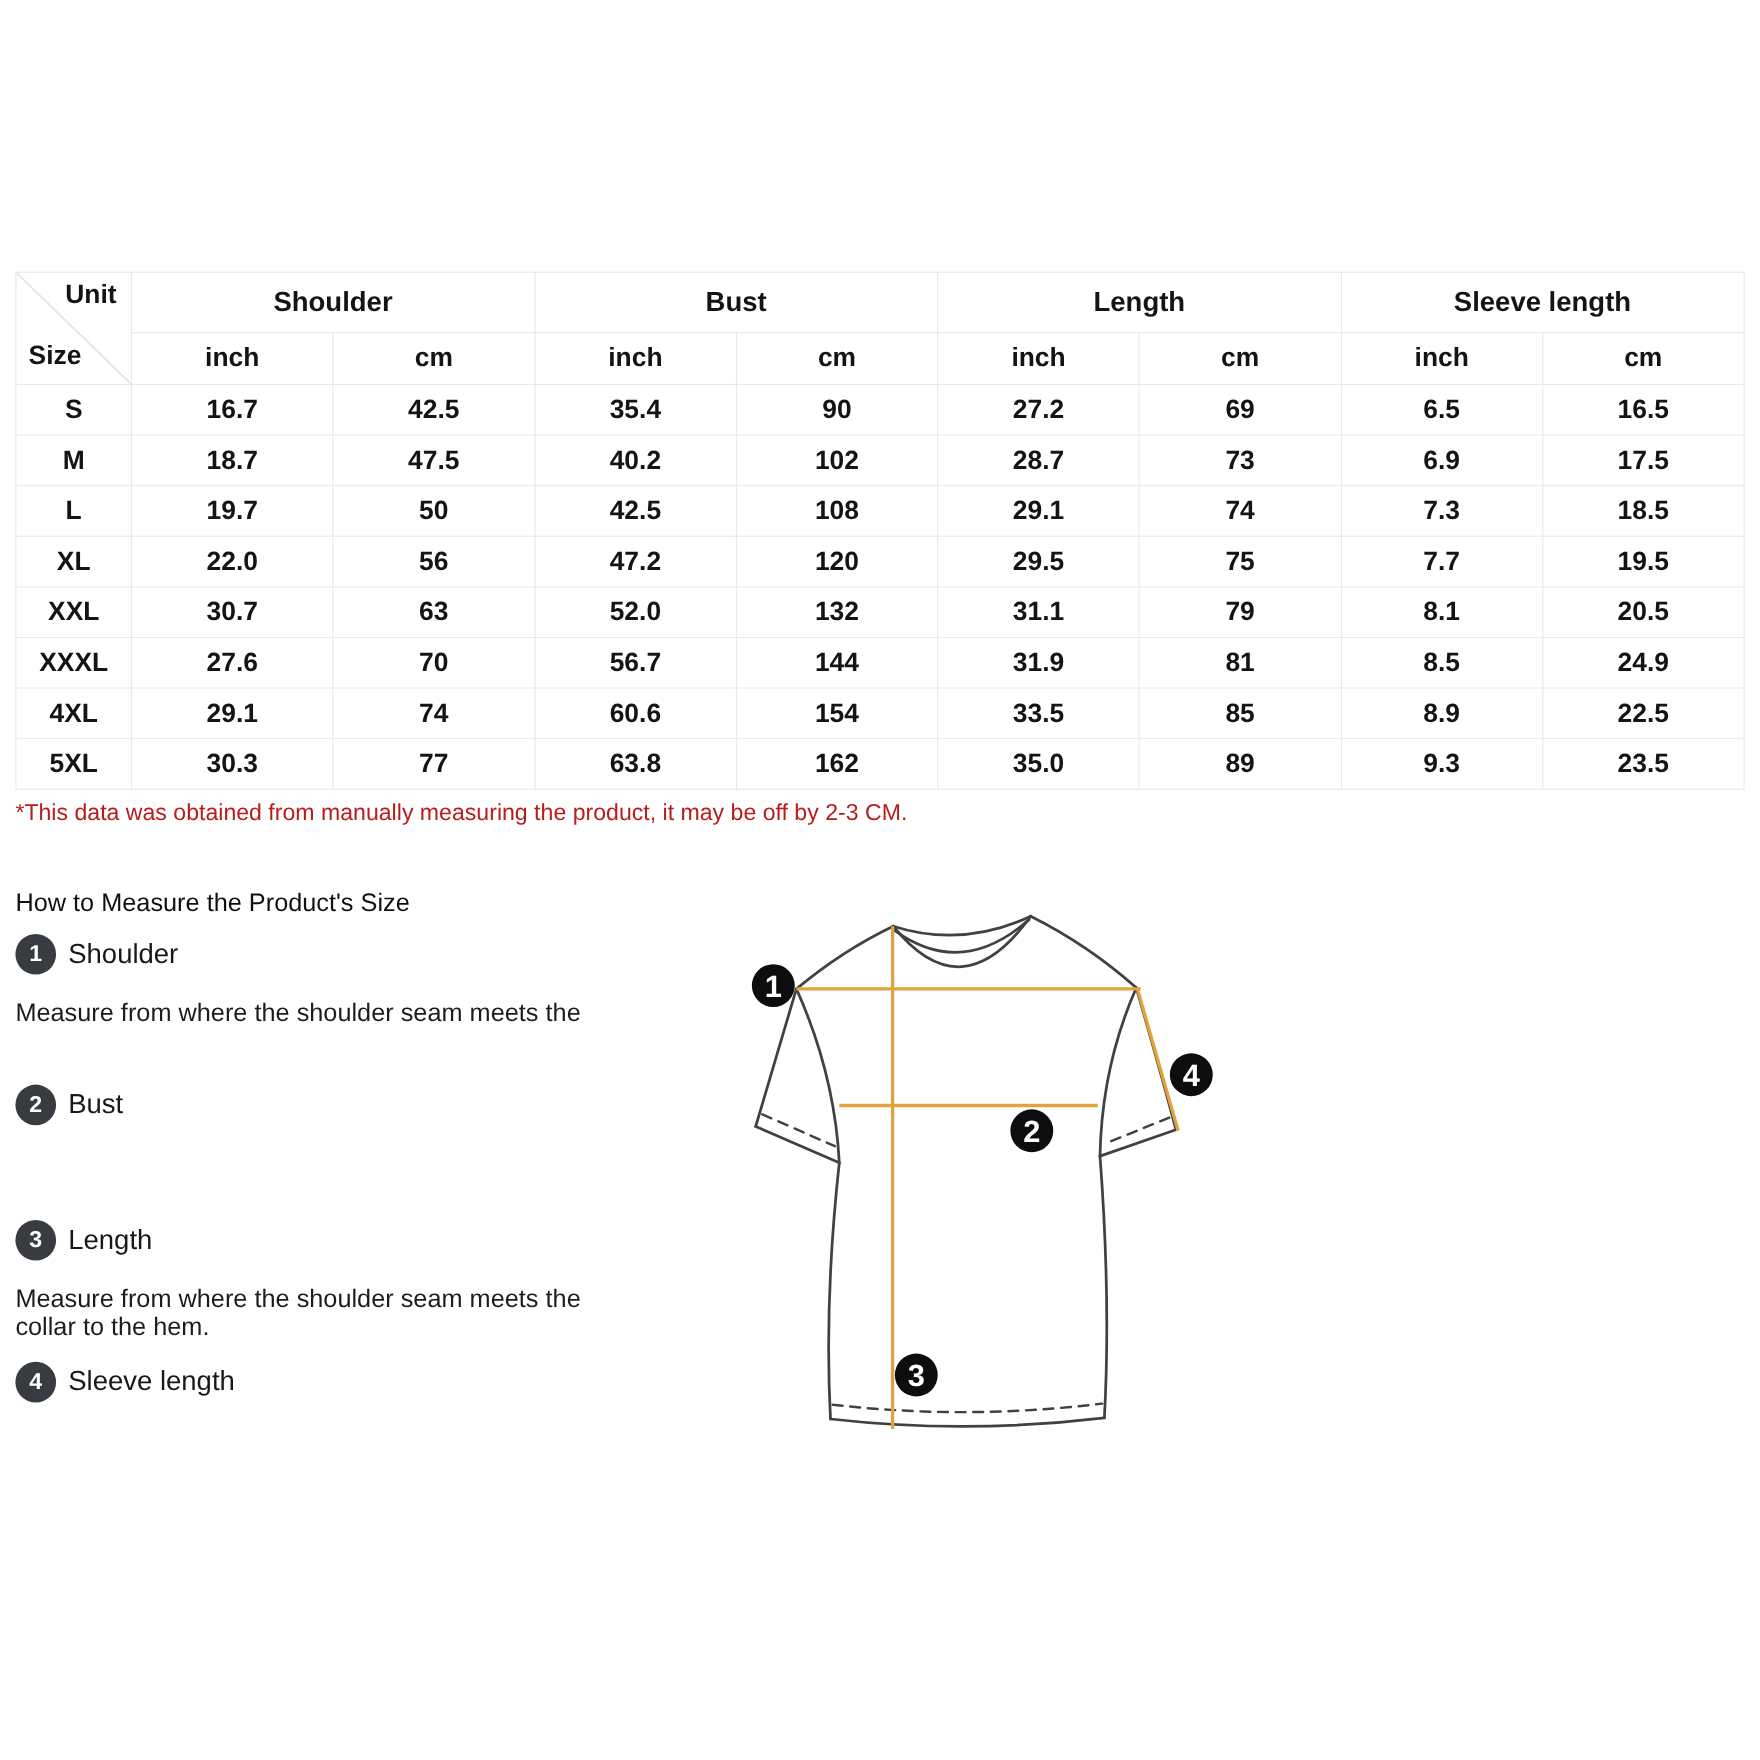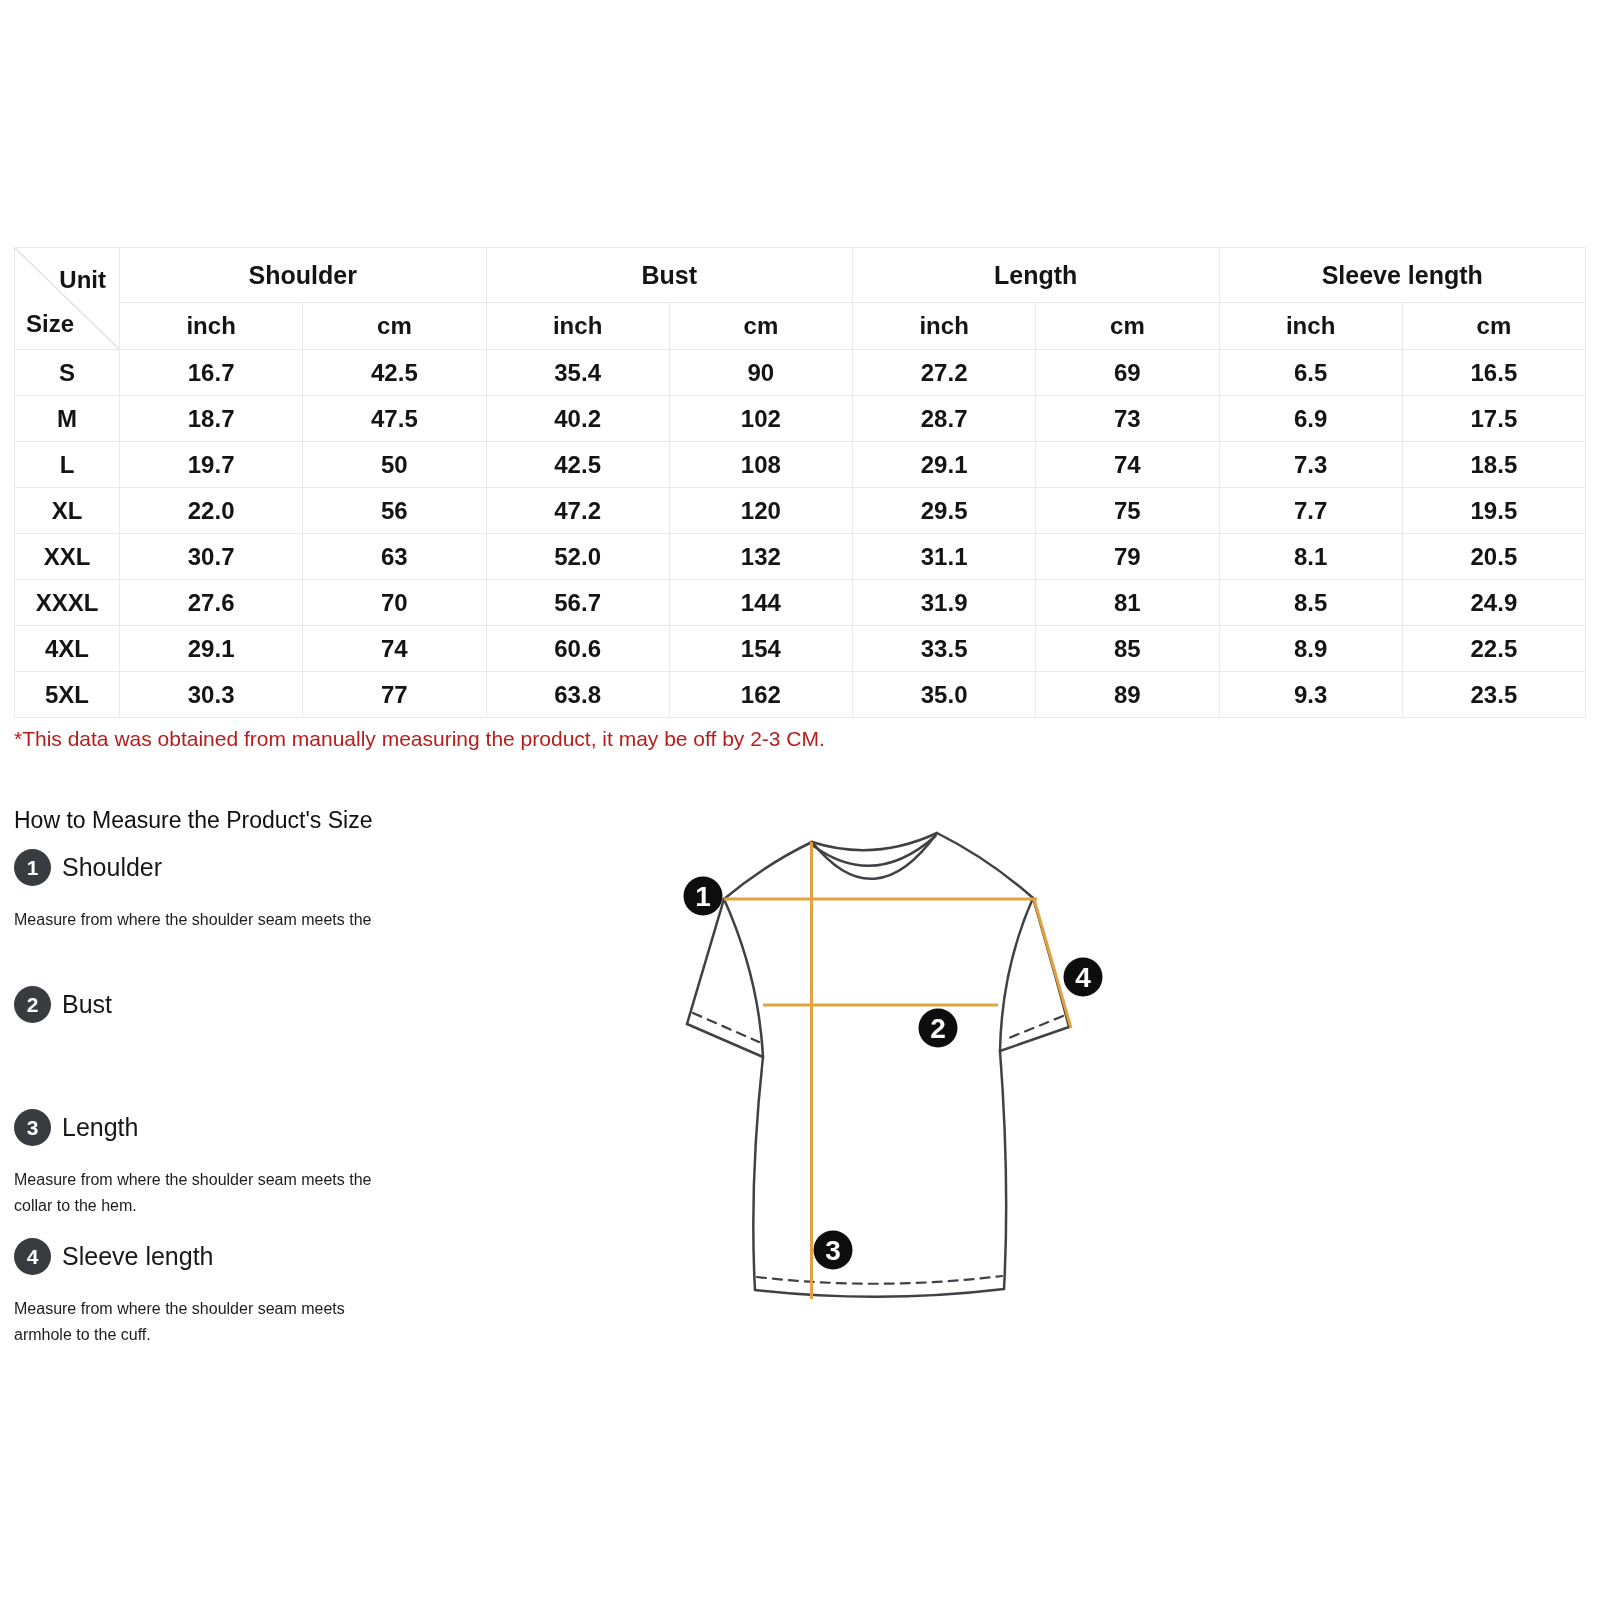--- a/index.html
+++ b/index.html
@@ -11,37 +11,37 @@
   table.size-table { position:absolute; left:14px; top:247px; width:1572px;
     border-collapse:collapse; table-layout:fixed; }
   table.size-table td { border:1px solid #e9e9e9; text-align:center; vertical-align:middle;
     font-weight:700; font-size:24px; color:#141414; padding:0; }
   tr.hr1 { height:55px; } tr.hr1 td.group { font-size:25px; }
   tr.hr2 { height:47px;margin-left:12px; }
   tr.dr  { height:46px; }
   col.c0 { width:105px; }
   td.corner { position:relative; }
   td.corner svg.diag { position:absolute; left:0; top:0; width:100%; height:100%; }
-  td.corner .unit { position:absolute; top:18px; right:13px; }
+  td.corner .unit { position:absolute; top:6px; right:13px; }
   td.corner .size { position:absolute; bottom:11px; left:11px; }
 
   .footnote { position:absolute; left:14px; top:727px; font-size:21px; font-weight:400;
     color:#b91c1c;text-align:right; }
 
   
   .howto-heading { position:absolute; left:14px; top:800px; font-size:23px; font-weight:400;
     color:#101010; line-height:40px; }
   .mitem { position:absolute; left:14px; width:560px; }
   #item1 { top:849px; } #item2 { top:986px; } #item3 { top:1109px; } #item4 { top:1238px; }
   .trow { display:flex; align-items:center; gap:11px; height:37px; }
   .nbadge { width:37px; height:37px; border-radius:50%; background:#383b40; color:#ffffff;
     font-size:21px; font-weight:700; display:flex; align-items:center; justify-content:center;
     flex:0 0 37px; }
   .mtitle { font-size:25px; color:#17181a; font-weight:400; }
-  .mdesc { margin-top:21px; font-size:16px; line-height:26px; color:#1c1c1c; }
+  .mdesc { margin-top:21px; font-size:23px; line-height:26px; color:#1c1c1c; }
   .mdesc span { display:block; white-space:nowrap; }
 
   
   .diagram { position:absolute; left:600px; top:780px; width:560px; height:560px; }
   .diagram .outline { stroke:#3f4145; stroke-width:2.5; fill:none;
     stroke-linecap:round; stroke-linejoin:round; }
   .diagram .dashed { stroke-dasharray:9 7; stroke-width:2.2; }
   .diagram .mline { stroke:#e2a33e; stroke-width:3; fill:none; }
   .diagram circle.dbadge { fill:#0d0d0d; }
   .diagram text { font-family:"Liberation Sans", sans-serif; font-weight:700; font-size:28px;
@@ -208,24 +208,20 @@
     <div class="mdesc">
       <span>Measure from where the shoulder seam meets the</span>
       <span>collar to the hem.</span>
     </div>
   </div>
 
   <div class="mitem" id="item4">
     <div class="trow">
       <div class="nbadge">4</div>
       <div class="mtitle">Sleeve length</div>
-    </div>
-    <div class="mdesc">
-      <span>Measure from where the shoulder seam meets</span>
-      <span>armhole to the cuff.</span>
     </div>
   </div>
 
   <svg class="diagram" viewBox="600 780 560 560">
     <g class="outline">
 
       <path d="M812,842 Q874.5,862 937,833"></path>
       <path d="M813.5,846 Q874.5,890 935.5,836"></path>
       <path d="M812,842 Q874.5,920 937,833"></path>
 

